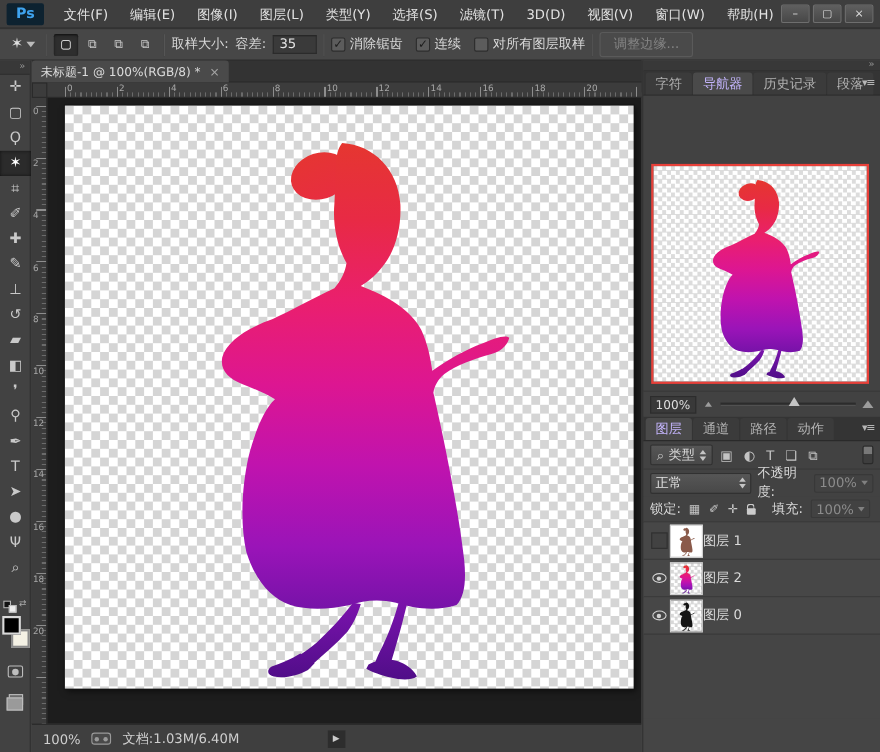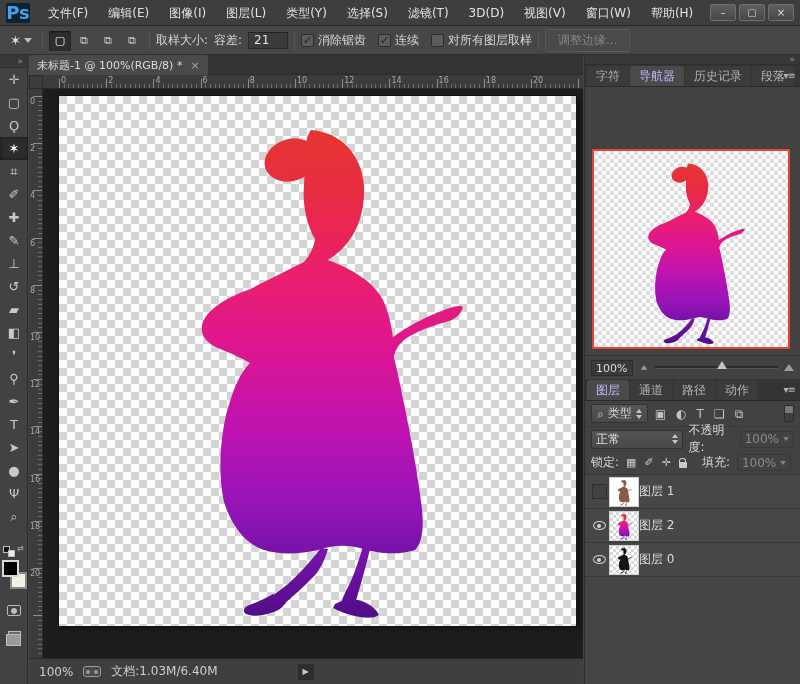--- a/index.html
+++ b/index.html
@@ -3,22 +3,22 @@
 <meta charset="utf-8">
 <style>
   * { margin:0; padding:0; box-sizing:border-box; }
   html,body { width:800px; height:684px; overflow:hidden; background:#1d1d1d;
     font-family:"DejaVu Sans","Liberation Sans",sans-serif; font-size:12px; color:#d9d9d9; }
   #app { position:absolute; left:0; top:0; width:800px; height:684px; background:#424242; }
 
   
   #menubar { position:absolute; left:0; top:0; width:800px; height:26px; background:#3e3e3e;
     border-bottom:1px solid #2a2a2a; display:flex; align-items:center; }
-  #ps-logo { width:24px; height:20px; margin:0 8px 0 6px; background:#0d2230; color:#3fa3ee;
-    font-weight:bold; font-size:18px; display:flex; align-items:center; justify-content:center; border-radius:2px; }
+  #ps-logo { width:34px; height:20px; margin:0 8px 0 6px; background:#0d2230; color:#3fa3ee;
+    font-weight:bold; font-size:13px; display:flex; align-items:center; justify-content:center; border-radius:2px; }
   .menu-item { padding:0 10px; height:25px; line-height:26px; color:#e2e2e2; font-size:12px; cursor:default; }
   #win-controls { position:absolute; right:6px; top:4px; display:flex; gap:3px; }
   .win-btn { width:26px; height:17px; background:linear-gradient(#5f5f5f,#474747); border:1px solid #6e6e6e;
     border-radius:2px; color:#ddd; font-size:10px; line-height:15px; text-align:center; }
 
   
   #optionsbar { position:absolute; left:0; top:27px; width:800px; height:28px; background:#474747;
     border-bottom:1px solid #303030; display:flex; align-items:center; gap:6px; padding:0 6px; }
   .sep { width:1px; height:20px; background:#3a3a3a; border-right:1px solid #555; }
   #tool-preset { display:flex; align-items:center; gap:3px; padding:2px 4px; }
@@ -234,21 +234,21 @@
     <div class="sep"></div>
     <div id="mode-btns" style="display:flex;gap:2px;">
         <div class="mode-btn active">▢</div>
         <div class="mode-btn">⧉</div>
         <div class="mode-btn">⧉</div>
         <div class="mode-btn">⧉</div>
       </div>
     <div class="sep"></div>
     <span class="opt-label">取样大小:</span>
     <span class="opt-label">容差:</span>
-    <div class="field">21</div>
+    <div class="field">35</div>
     <div class="sep"></div>
     <div id="opt-checks" style="display:flex;gap:12px;align-items:center;">
         <div class="chk-wrap">
           <span class="chk">✓</span>
           <span>消除锯齿</span>
         </div>
         <div class="chk-wrap">
           <span class="chk">✓</span>
           <span>连续</span>
         </div>

